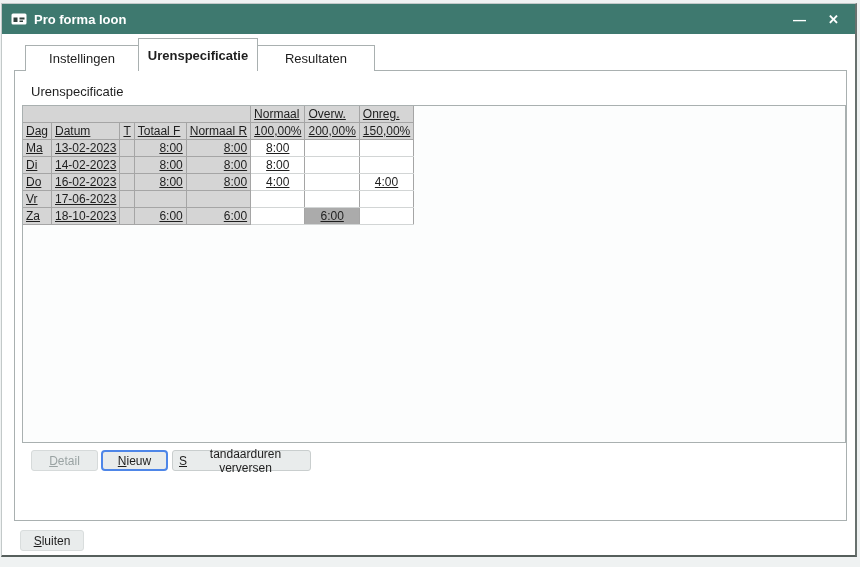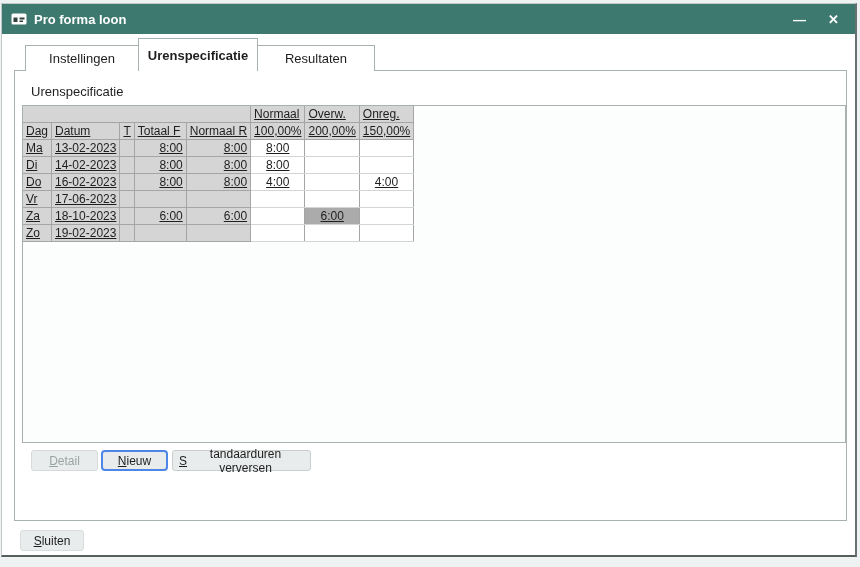--- a/index.html
+++ b/index.html
@@ -178,30 +178,20 @@
           <tr>
             <td class="fixed al">Za</td>
             <td class="fixed al">18-10-2023</td>
             <td class="fixed ac"></td>
             <td class="fixed ar pr5">6:00</td>
             <td class="fixed ar pr13">6:00</td>
             <td class="edit ac sep"></td>
             <td class="edit ac selected">6:00</td>
             <td class="edit ac"></td>
           </tr>
-          <tr>
-            <td class="fixed al">Zo</td>
-            <td class="fixed al">19-02-2023</td>
-            <td class="fixed ac"></td>
-            <td class="fixed ar pr5"></td>
-            <td class="fixed ar pr13"></td>
-            <td class="edit ac sep"></td>
-            <td class="edit ac"></td>
-            <td class="edit ac"></td>
-          </tr>
         </tbody>
     </table>
   </div>
 
   <button class="btn" id="btn-detail" aria-disabled="true"><u>D</u>etail</button>
   <button class="btn" id="btn-nieuw"><u>N</u>ieuw</button>
   <button class="btn" id="btn-std"><u>S</u>tandaarduren verversen</button>
   <button class="btn" id="btn-sluiten"><u>S</u>luiten</button>
 
 </div>

